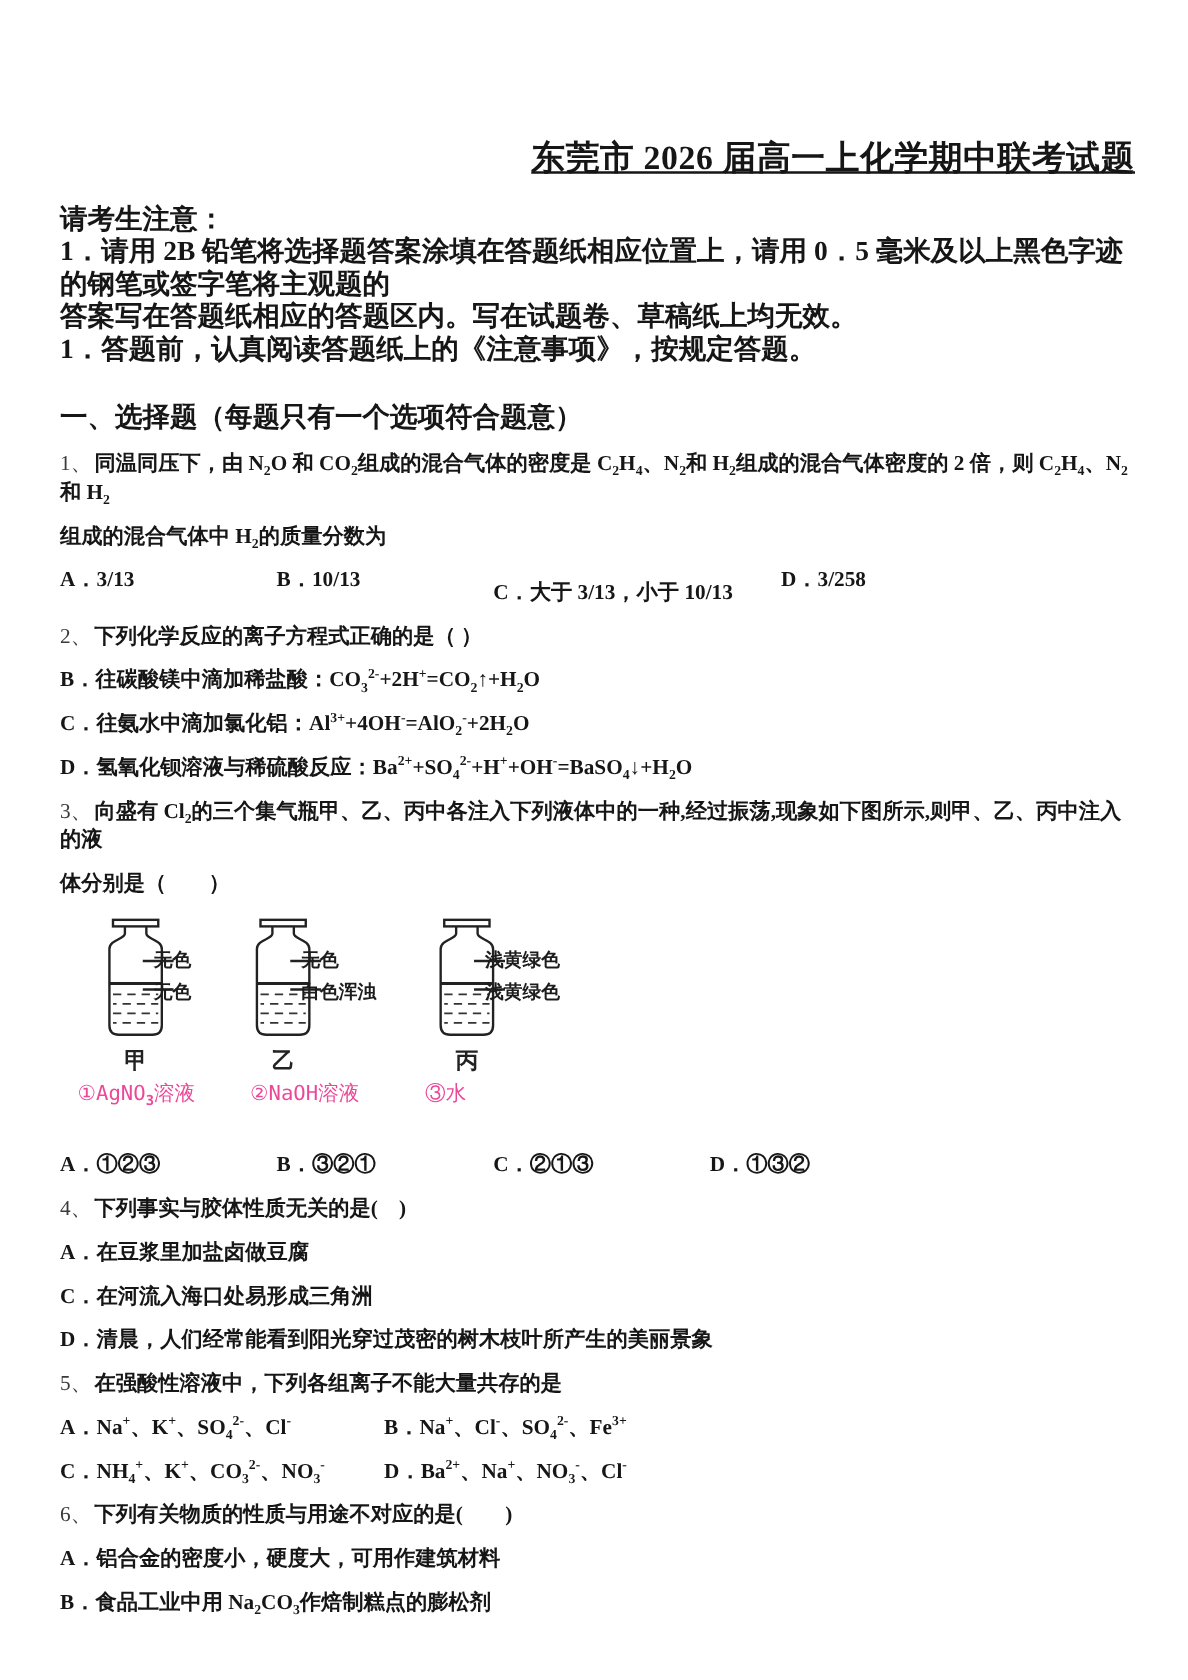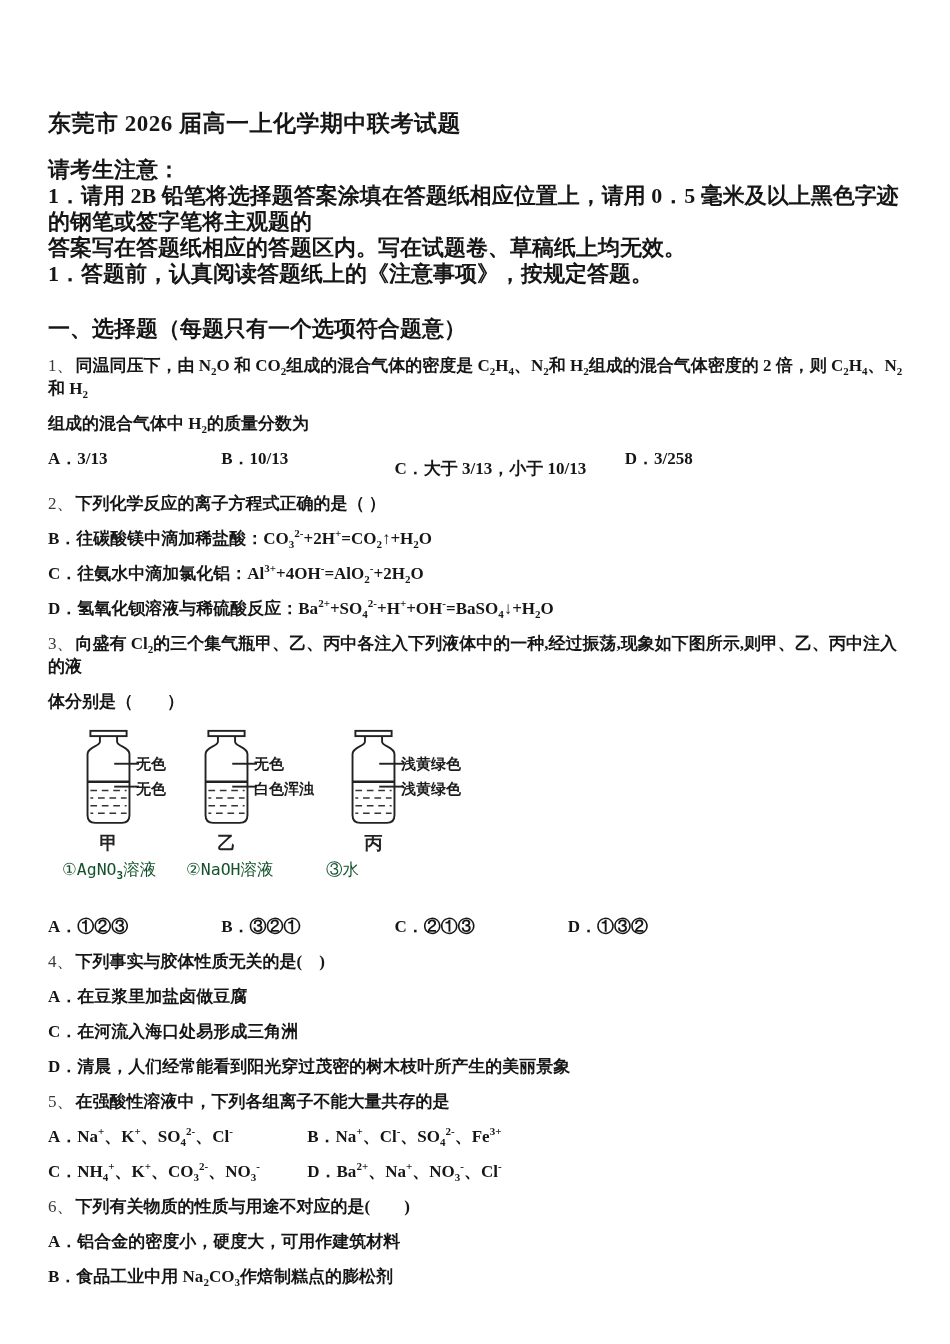--- a/index.html
+++ b/index.html
@@ -4,22 +4,22 @@
 <style>
   html,body{margin:0;padding:0;background:#ffffff;}
   body{
     width:950px;height:1344px;overflow:hidden;
     font-family:"Liberation Serif","DejaVu Serif",serif;
     color:#161616;
     -webkit-font-smoothing:antialiased;
   }
   .page{padding:108px 42px 0 48px;}
   .title{
-    text-align:left;font-size:23px;font-weight:700;
-    margin:0 0 18px 0;letter-spacing:.5px;
+    text-align:right;font-size:27px;font-weight:700;
+    margin:0 0 18px 0;letter-spacing:.5px;text-decoration:underline;
   }
   .notice div{font-size:22px;font-weight:600;line-height:26px;}
   .sec-heading{
     font-size:22px;font-weight:700;margin:30px 0 14px 0;line-height:23px;
   }
   .line{font-size:17px;font-weight:600;line-height:23px;margin:0 0 12px 0;}
   .qnum{font-weight:400;color:#3a3a3a;margin-right:2px;}
   .optrow{font-size:17px;font-weight:600;line-height:23px;margin:0 0 12px 0;}
   .optrow .cell{display:inline-block;vertical-align:top;}
   .w169{width:169px;}
@@ -27,36 +27,36 @@
   .w255{width:255px;}
   sub,sup{font-size:11px;line-height:0;font-weight:600;}
   
   .figure{margin:16px 0 0 30px;display:flex;}
   .bgroup{position:relative;height:128px;}
   .bg1{width:118px;}
   .bg2{width:147px;}
   .bg3{width:210px;}
   .bottle-svg{width:61px;height:100px;display:block;}
   .blabel{
-    position:absolute;left:58px;white-space:nowrap;
+    position:absolute;left:45px;white-space:nowrap;
     font-size:15px;font-weight:700;line-height:16px;color:#1c1c1c;
   }
   .blabel-gas{top:27px;}
   .blabel-liquid{top:52px;}
   .bname{
     position:absolute;top:102px;left:0;width:61px;text-align:center;
     font-size:18px;font-weight:600;color:#222;
   }
   .fig-captions{
     display:flex;margin:2px 0 0 14px;
     font-family:"DejaVu Sans Mono","Liberation Mono",monospace;
-    font-size:16.5px;color:#14532d;font-weight:500;
+    font-size:16.5px;color:#ec4899;font-weight:500;
   }
   .fig-captions .cap1{width:124px;}
-  .fig-captions .cap2{width:140px;}
+  .fig-captions .cap2{width:140px;margin-left:14px;}
   .q3opts{margin-top:34px;}
 </style>
 </head>
 <body>
 
 <div class="page">
 
   <h1 class="title">东莞市 2026 届高一上化学期中联考试题</h1>
 
   <div class="notice">

